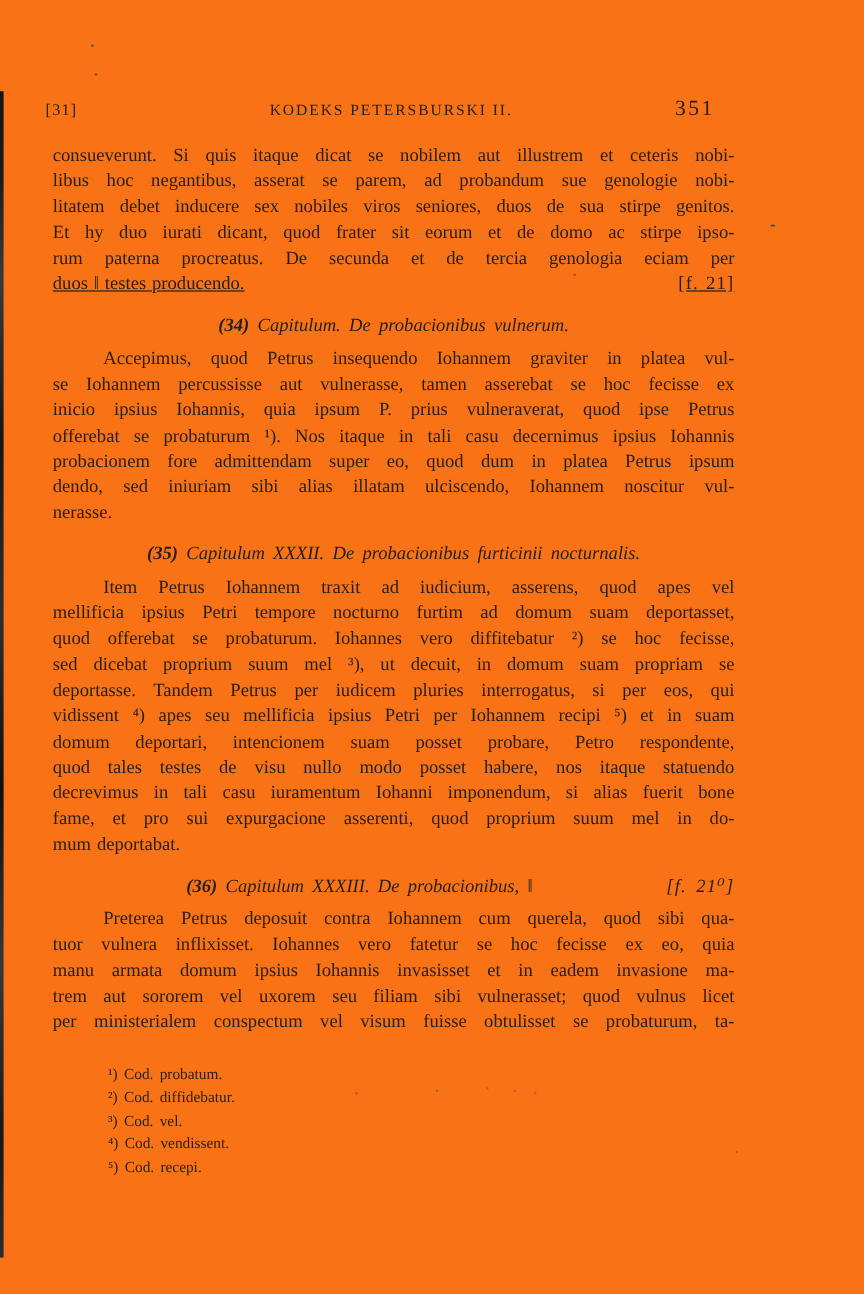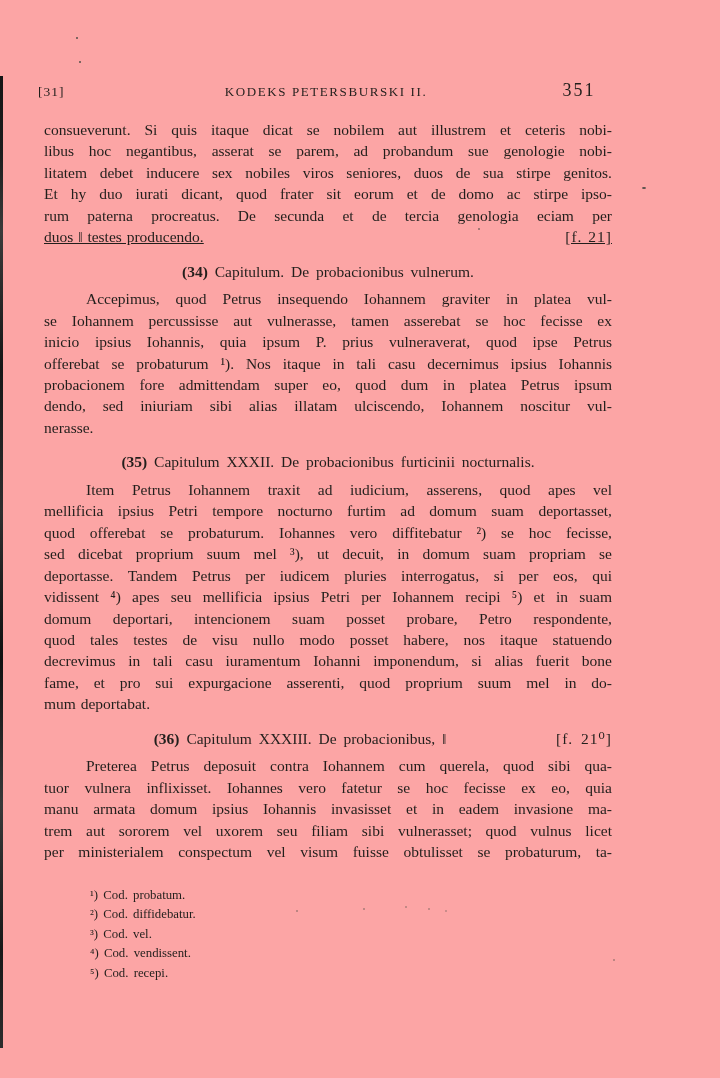--- a/index.html
+++ b/index.html
@@ -1,19 +1,19 @@
 <!DOCTYPE html>
 <html><head>
 <meta charset="utf-8">
 <style>
   html,body{margin:0;padding:0;background:#ffffff;}
   .page{
     position:relative;
     width:720px;height:1078px;
-    background:#fca5a5;
+    background:#f97316;
     overflow:hidden;
     font-family:"Liberation Serif","DejaVu Serif",serif;
     color:#221f1c;
   }
   
   .binding{
     position:absolute;left:0;top:76px;width:3px;height:972px;
     background:linear-gradient(to bottom,
       #141414 0%, #1d1d1d 8%, #3a3a3a 16%, #161616 30%,
       #2e2e2e 45%, #101010 60%, #383838 75%, #181818 90%, #2c2c2c 100%);
@@ -30,21 +30,21 @@
     position:absolute;top:119px;left:44px;width:568px;
     font-size:15.5px;line-height:21.45px;
     word-spacing:1px;
   }
   .paragraph{margin:0;}
   .line{text-align:justify;text-align-last:justify;}
   .line.endline{text-align-last:left;}
   .line.indent{text-indent:42px;}
   .folio-line{display:flex;justify-content:space-between;text-align:left;text-align-last:left;text-decoration:underline;}
   .folio{letter-spacing:1px;white-space:pre;}
-  .heading{margin:13px 0 6px;text-align:center;word-spacing:3px;}
+  .heading{margin:13px 0 6px;text-align:center;word-spacing:3px;font-style:italic;}
   .heading b{font-weight:bold;}
   .heading.with-folio{display:flex;}
   .heading.with-folio .heading-text{flex:1;text-align:center;}
   .footnotes{
     margin-top:23px;padding-left:46px;
     font-size:12.8px;line-height:19.6px;word-spacing:2px;
   }
   .speck{position:absolute;background:#55504a;border-radius:50%;}
 </style>
 </head>

